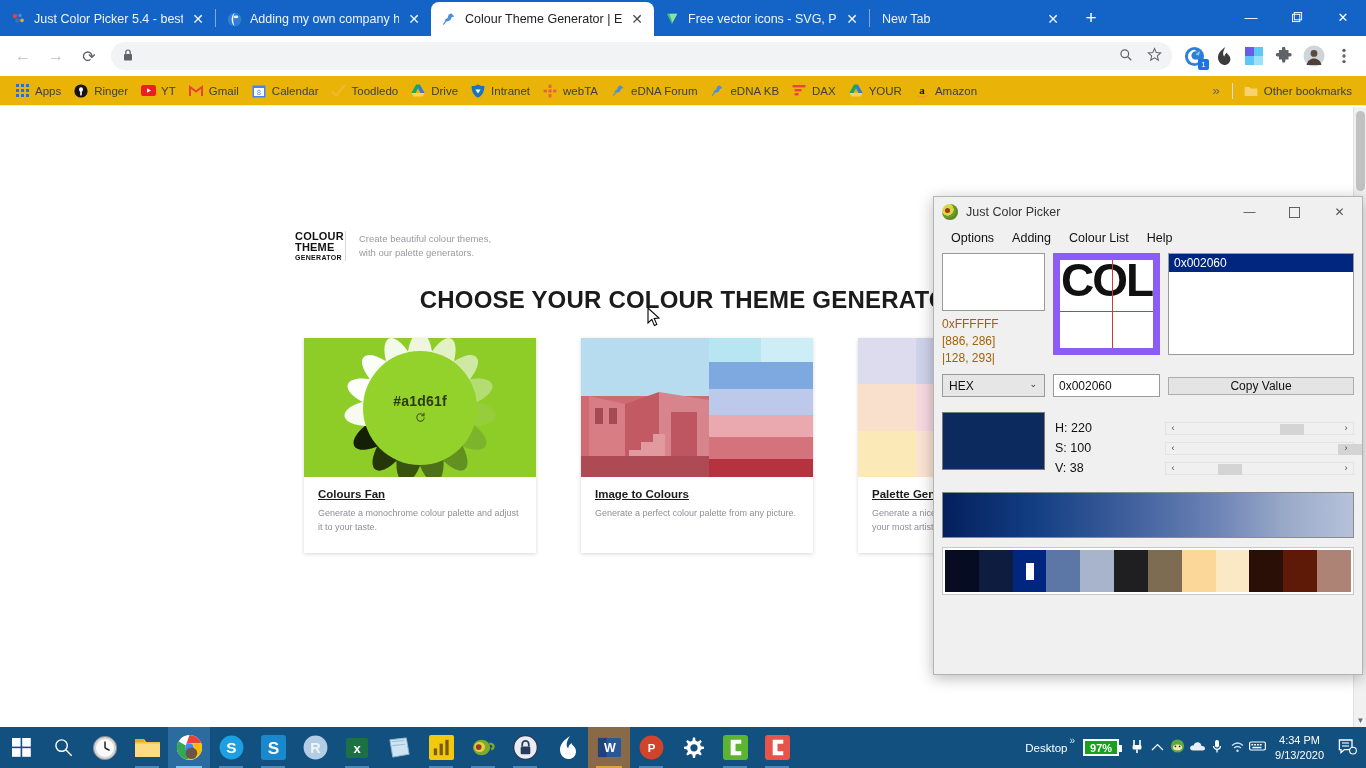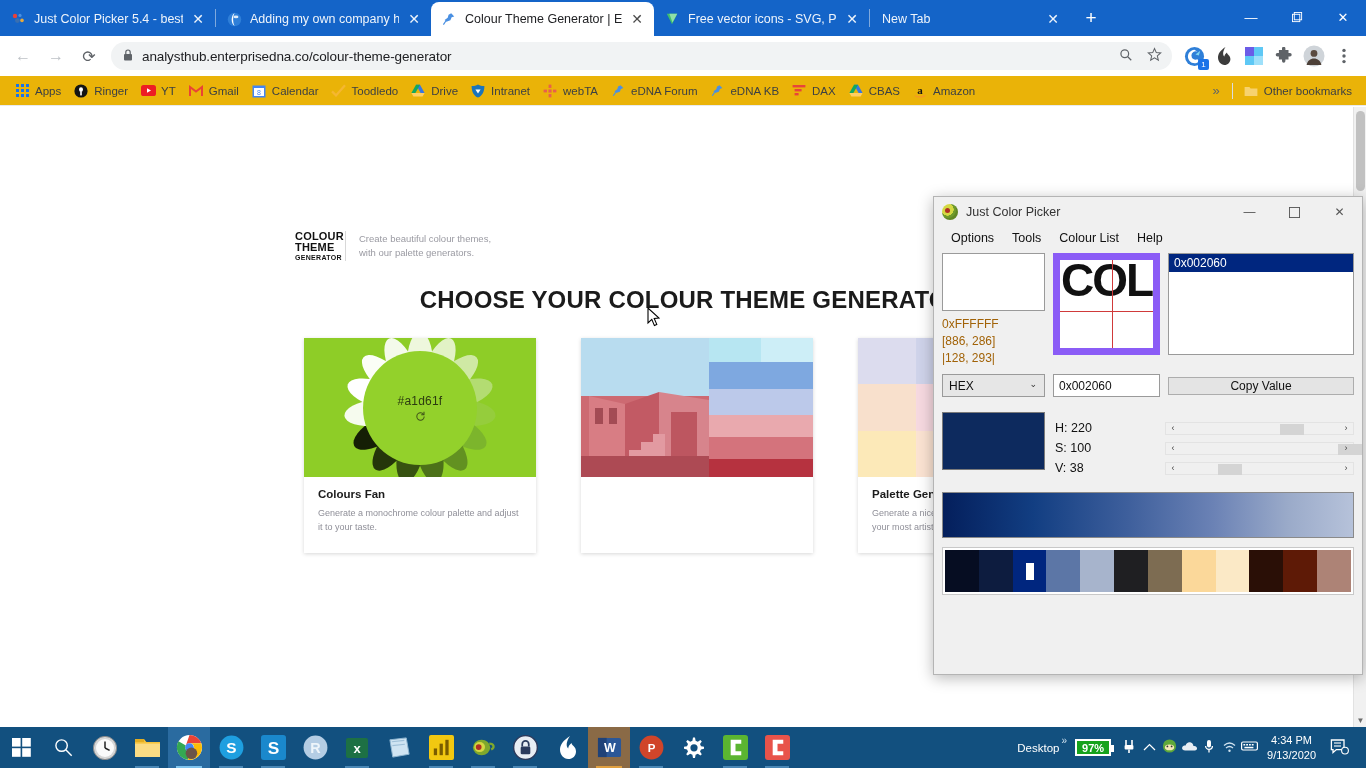--- a/index.html
+++ b/index.html
@@ -127,32 +127,32 @@
   }
 
   .cards { position:absolute; left:288px; top:231px; display:flex; gap:45px; }
   .card {
     width:232px; background:#fff;
     box-shadow:0 1px 4px rgba(0,0,0,0.16);
     overflow:hidden;
   }
   .card-img { width:232px; height:139px; position:relative; overflow:hidden; }
   .card-body { padding:11px 14px 18px 14px; }
-  .card-title { font-size:11.5px; font-weight:bold; color:#1b1b1b; margin-bottom:7px; }
+  .card-title { font-size:11.5px; font-weight:bold; color:#1b1b1b; margin-bottom:7px;text-decoration:underline; }
   .card-desc { font-size:9px; color:#8f8f98; line-height:1.55; }
 
   
   .flower { position:absolute; inset:0; background:#8fce28; }
   .hexlabel {
     position:absolute; left:50%; top:50%; transform:translate(-50%,-50%);
     width:114px; height:114px; border-radius:50%; background:#93d12b;
     display:flex; flex-direction:column; align-items:center; justify-content:center;
     z-index:9;
   }
-  .hexlabel .hx { font-size:12px; font-weight:normal; color:#2c3b10; letter-spacing:0.2px;}
+  .hexlabel .hx { font-size:14px; font-weight:bold; color:#2c3b10; letter-spacing:0.2px;}
   .hexlabel .rf { font-size:10px; color:#3d4f19; margin-top:3px; }
   .tick {
     position:absolute; left:108px; top:8px; z-index:10;
     color:#4b6b16; font-size:13px;
   }
 
   
   .palgrid { position:absolute; inset:0; display:flex; }
   .palgrid > div { flex:1 1 0; display:flex; flex-direction:column; }
   .palgrid > div > span { flex:1 1 0; display:block; }
@@ -297,21 +297,21 @@
   }
   .tbitem.active { background:#2a6ba0; }
   .tbitem.activewarm { background:#8a6a46; }
   .tbitem.active::after, .tbitem.activewarm::after {
     content:""; position:absolute; left:8px; right:8px; bottom:0; height:2px; background:#7fc4ee;
   }
   .tbitem.activewarm::after { background:#e0a040; }
   .tbitem.openapp::after {
     content:""; position:absolute; left:9px; right:9px; bottom:0; height:2px; background:#4a87b5;
   }
-  .tray { margin-left:auto; display:flex; align-items:center; height:41px; padding-right:12px; }
+  .tray { margin-left:auto; display:flex; align-items:center; height:41px; padding-right:4px; }
   .tray .desk { font-size:11.5px; color:#fff; padding:0 2px; }
   .tray .chev2 { font-size:10px; color:#cfe2f0; align-self:flex-start; margin-top:8px; }
   .battery {
     margin:0 8px; border:2px solid #ffffff; background:#16a21c;
     padding:1px 5px; font-size:11px; color:#fff; font-weight:bold;
     display:flex; align-items:center; position:relative; height:17px;
   }
   .battery::after {
     content:""; position:absolute; right:-5px; top:4px; width:3px; height:7px; background:#fff;
   }
@@ -401,21 +401,20 @@
     <div class="navbtn dim">→</div>
     <div class="navbtn">⟳</div>
 
     <div class="omnibox">
       <span class="lock">
         <svg width="10" height="12" viewBox="0 0 10 12">
             <rect x="1" y="5" width="8" height="6.5" rx="1" fill="#5f6368"></rect>
             <path d="M2.8 5 V3.2 a2.2 2.2 0 0 1 4.4 0 V5" fill="none" stroke="#5f6368" stroke-width="1.2"></path>
           </svg>
       </span>
-      <span class="urltext">analysthub.enterprisedna.co/colour-theme-generator</span>
       <span class="omni-right">
         <span>
           <svg width="14" height="14" viewBox="0 0 16 16">
               <circle cx="6.6" cy="6.6" r="4.4" fill="none" stroke="#5f6368" stroke-width="1.4"></circle>
               <path d="M10 10 L14 14" stroke="#5f6368" stroke-width="1.4"></path>
             </svg>
         </span>
         <span>
           <svg width="15" height="15" viewBox="0 0 16 16">
               <path d="M8 1.6 L9.9 6 L14.6 6.4 L11 9.5 L12.1 14.1 L8 11.6 L3.9 14.1 L5 9.5 L1.4 6.4 L6.1 6Z" fill="none" stroke="#5f6368" stroke-width="1.1"></path>
@@ -608,21 +607,21 @@
     </div>
 
     <div class="bm">
       <span class="bmi">
         <svg width="14" height="13" viewBox="0 0 14 13">
             <path d="M5 0.8 L9 0.8 L13.6 9 L9.6 9Z" fill="#3777e3"></path>
             <path d="M5 0.8 L0.4 9 L4.4 9 L9 0.8Z" fill="#11a861"></path>
             <path d="M0.4 9 L2.4 12.4 L11.6 12.4 L13.6 9Z" fill="#ffcf63"></path>
           </svg>
       </span>
-      <span>CBAS</span>
+      <span>YOUR</span>
     </div>
 
     <div class="bm">
       <span class="bmi">
         <svg width="14" height="14" viewBox="0 0 14 14">
             <text x="7" y="10.4" font-size="11" font-weight="bold" text-anchor="middle" fill="#141414" font-family="Liberation Serif">a</text>
             <path d="M2 11.6 C5 13.6 9.6 13.4 12.4 11.4" fill="none" stroke="#f59a23" stroke-width="1.5"></path>
           </svg>
       </span>
       <span>Amazon</span>
@@ -723,20 +722,24 @@
               <path d="M8 58 L8 139 L44 139 L44 66Z" fill="#d87d84"></path>
               <path d="M44 66 L44 139 L78 139 L78 54Z" fill="#c25a64"></path>
               <path d="M78 54 L78 139 L128 139 L128 62Z" fill="#d7848c"></path>
               <rect x="14" y="70" width="8" height="16" fill="#a34b54"></rect>
               <rect x="28" y="70" width="8" height="16" fill="#a34b54"></rect>
               <path d="M48 112 L60 112 L60 104 L72 104 L72 96 L84 96 L84 139 L48 139Z" fill="#e29aa1"></path>
               <path d="M90 74 L116 74 L116 139 L90 139Z" fill="#bd5660"></path>
               <rect x="0" y="118" width="128" height="21" fill="#ad4a54"></rect>
             </svg>
           </div>
+          <div class="card-body">
+            <div class="card-title">Image to Colours</div>
+            <div class="card-desc">Generate a perfect colour palette from any picture.</div>
+          </div>
         </div>
 
         <div class="card">
           <div class="card-img">
             <div class="palgrid">
               <div>
                   <span style="background:#dcdcee"></span>
                   <span style="background:#f8e0cc"></span>
                   <span style="background:#fce9b8"></span>
                 </div>
@@ -793,21 +796,21 @@
         <svg width="11" height="11" viewBox="0 0 12 12">
             <rect x="0.5" y="0.5" width="11" height="11" fill="none" stroke="#555"></rect>
           </svg>
       </div>
       <div>✕</div>
     </span>
   </div>
 
   <div class="jcp-menu">
     <span>Options</span>
-    <span>Tools</span>
+    <span>Adding</span>
     <span>Colour List</span>
     <span>Help</span>
   </div>
 
   <div class="jcp-body">
 
     <div class="row1">
       <div class="prevbox">
         <div class="prev-white"></div>
         <div class="prev-info">

